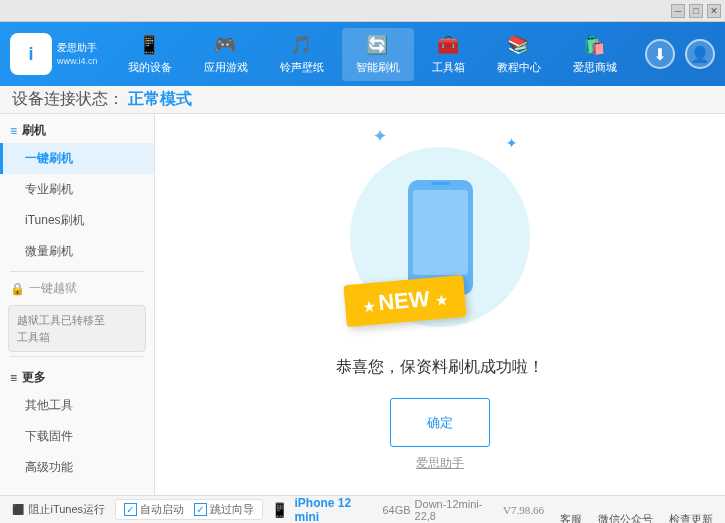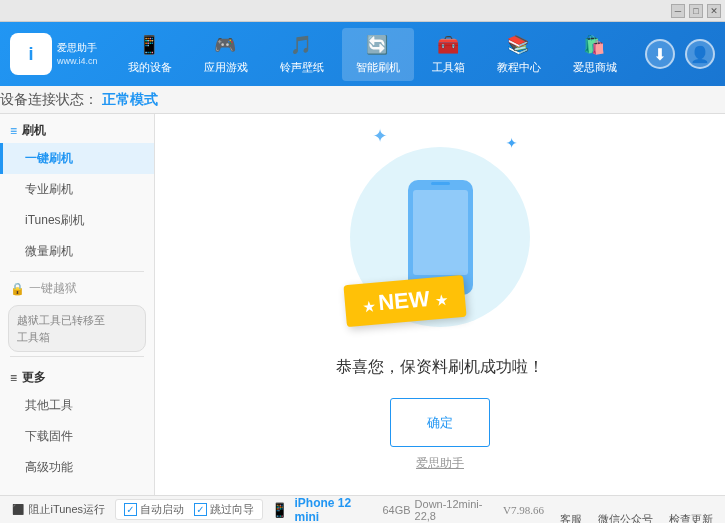--- a/index.html
+++ b/index.html
@@ -93,22 +93,22 @@
       color: white; font-size: 16px; cursor: pointer;
     }
 
     
     .status-bar {
       height: 28px;
       background: #f5f5f5;
       border-bottom: 1px solid #ddd;
       display: flex;
       align-items: center;
-      padding: 0 0;
-      font-size: 14px;
+      padding: 0 12px;
+      font-size: 16px;
       color: #555;
     }
     .status-bar .status-label { margin-right: 4px; }
     .status-value { color: #2196f3; font-weight: bold; }
 
     
     .main-layout {
       display: flex;
       height: calc(523px - 22px - 64px - 28px - 28px);
     }
@@ -152,21 +152,21 @@
       display: flex;
       align-items: center;
       padding: 4px 10px;
       font-size: 12px;
       color: #999;
     }
     .info-box {
       margin: 4px 8px;
       background: #f0f0f0;
       border: 1px solid #ddd;
-      border-radius: 10px;
+      border-radius: 4px;
       padding: 6px 8px;
       font-size: 11px;
       color: #888;
       line-height: 1.5;
     }
     .sidebar-more-header {
       display: flex;
       align-items: center;
       padding: 8px 10px 4px 10px;
       font-size: 12px;

